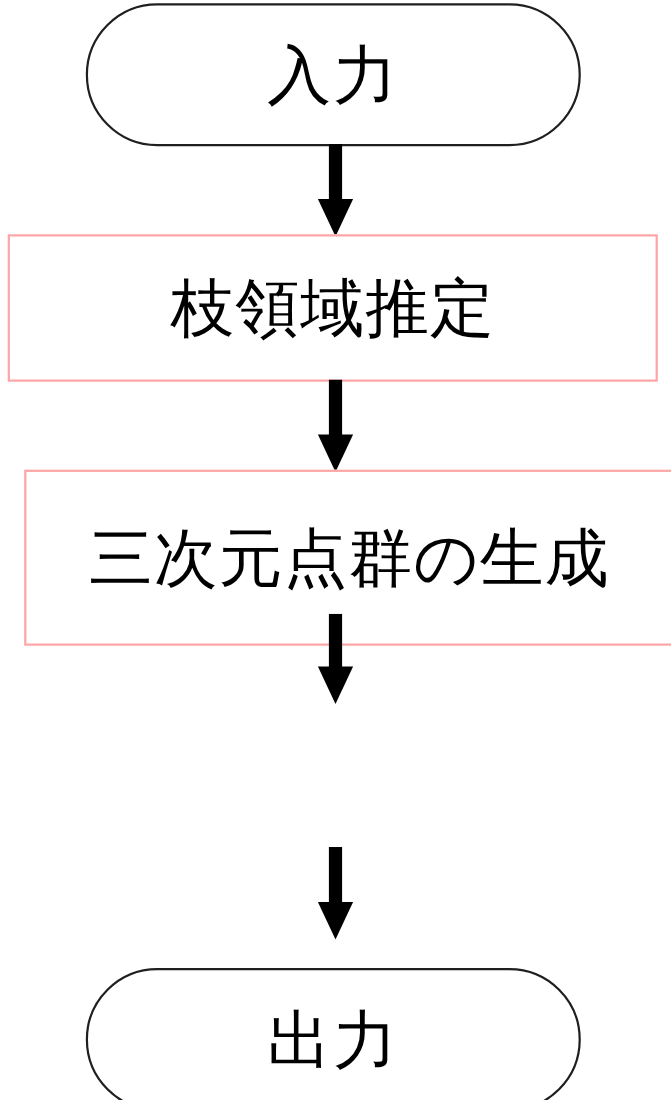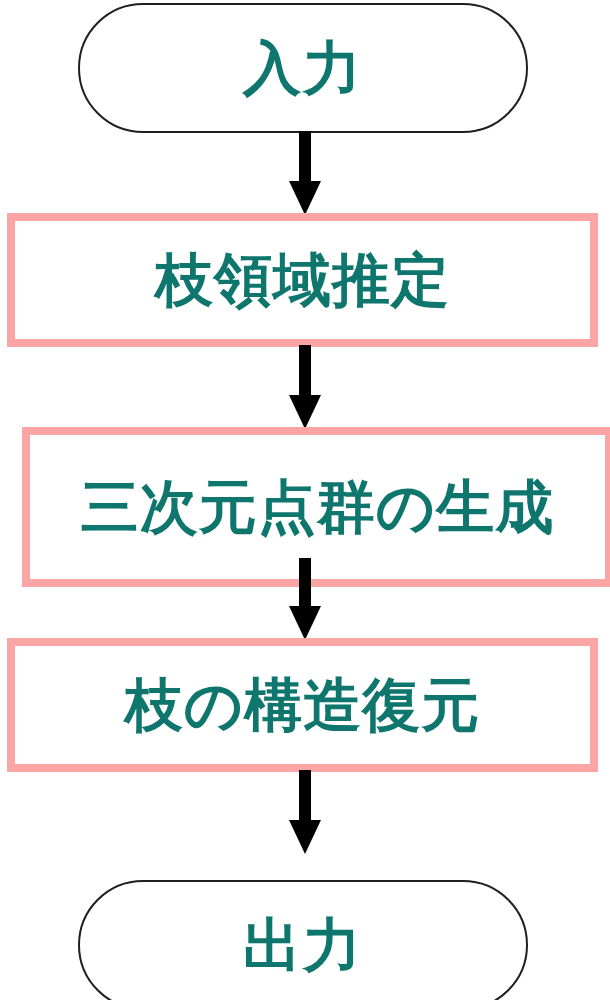--- a/index.html
+++ b/index.html
@@ -21,29 +21,29 @@
     display: flex;
     align-items: center;
     justify-content: center;
     background: #ffffff;
   }
   .node-terminal {
     border: 2px solid #1f1f1f;
     border-radius: 999px;
   }
   .node-process {
-    border: 8px solid #fca5a5;
+    border: 2px solid #fca5a5;
     border-radius: 0;
   }
   .node-label {
-    color: #0f766e;
+    color: #000000;
     font-size: 58px;
     line-height: 1;
     letter-spacing: 2px;
-    font-weight: 700;
+    font-weight: 400;
     white-space: nowrap;
     user-select: none;
   }
   .node-process .node-label {
     font-size: 58px;
     letter-spacing: 1px;
   }
   .edge {
     position: absolute;
   }
@@ -82,23 +82,20 @@
     <span class="node-label">三次元点群の生成</span>
   </div>
 
   <div class="edge" style="left:289px; top:558px; width:32px; height:82px;">
     <svg width="32" height="82" viewBox="0 0 32 82" xmlns="http://www.w3.org/2000/svg">
       <rect x="10" y="0" width="12" height="52" fill="#000000"></rect>
       <polygon points="0,48 32,48 16,82" fill="#000000"></polygon>
     </svg>
   </div>
 
-  <div class="node node-process" style="left:7px; top:638px; width:591px; height:134px;">
-    <span class="node-label">枝の構造復元</span>
-  </div>
 
   <div class="edge" style="left:289px; top:770px; width:32px; height:84px;">
     <svg width="32" height="84" viewBox="0 0 32 84" xmlns="http://www.w3.org/2000/svg">
       <rect x="10" y="0" width="12" height="54" fill="#000000"></rect>
       <polygon points="0,50 32,50 16,84" fill="#000000"></polygon>
     </svg>
   </div>
 
   <div class="node node-terminal" style="left:78px; top:880px; width:450px; height:130px;">
     <span class="node-label">出力</span>

